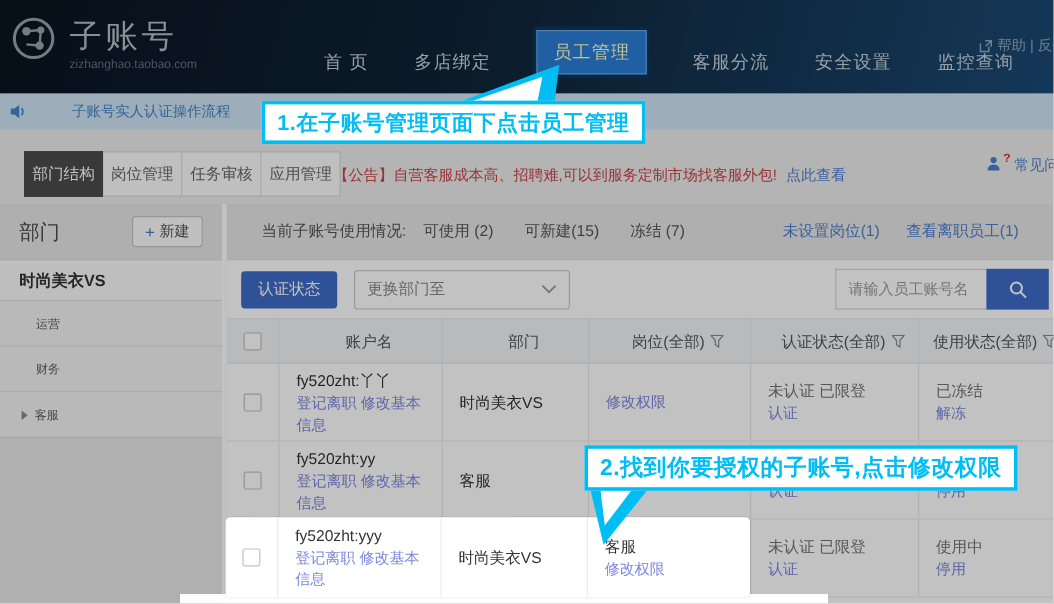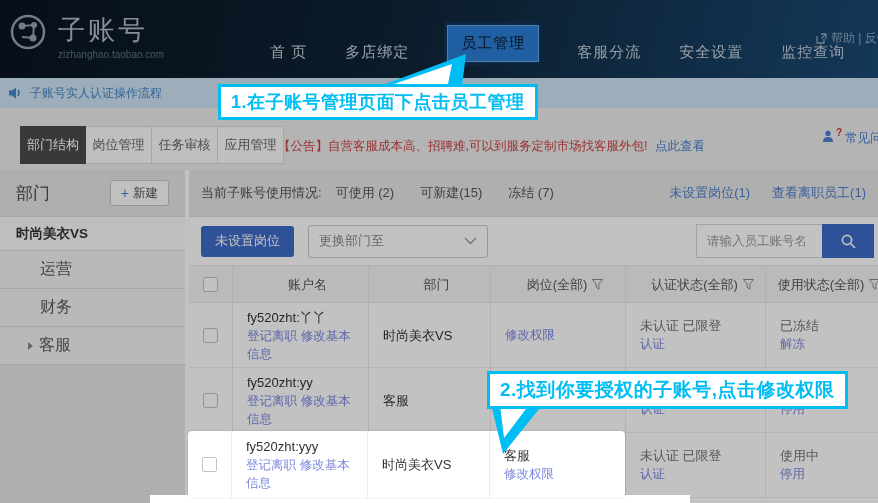--- a/index.html
+++ b/index.html
@@ -14,29 +14,29 @@
   
   .topbar{position:absolute;left:0;top:0;width:878px;height:78px;
     background:linear-gradient(105deg,#0a1420 0%,#0f2437 45%,#1b4a75 100%);}
   .logo{position:absolute;left:8px;top:12px;display:flex;align-items:flex-start;}
   .logo-icon{width:40px;height:40px;}
   .logo-txt{margin-left:10px;}
   .logo-title{font-size:27px;color:#b3bdc9;letter-spacing:3px;}
   .logo-sub{font-size:10px;color:#5e7184;margin-top:1px;}
   .nav{position:absolute;left:270px;top:0;height:62px;display:flex;align-items:flex-end;gap:38px;}
   .nav-item{color:#c7d2dd;font-size:15px;letter-spacing:1px;white-space:nowrap;}
-  .nav-item.active{background:#2b7fd5;color:#0f172a;padding:8px 13px;border:1px solid #67a9e4;
+  .nav-item.active{background:#2b7fd5;color:#fef9c3;padding:8px 13px;border:1px solid #67a9e4;
     box-shadow:0 0 0 3px #10335a;}
   .help{position:absolute;left:816px;top:30px;width:90px;display:flex;align-items:center;
     color:#8ea6bf;font-size:12px;white-space:nowrap;}
   .help svg{margin-right:4px;flex:none;}
 
   
   .announce{position:absolute;left:0;top:78px;width:878px;height:30px;background:#cfe4f4;
-    display:flex;align-items:center;padding-left:8px;color:#4286c5;font-size:12px;}
+    display:flex;align-items:center;padding-left:8px;color:#4286c5;font-size:12px;gap:30px;}
   .announce svg{margin-right:8px;}
 
   
   .midzone{position:absolute;left:0;top:108px;width:878px;height:62px;background:#ededed;}
   .tabs{position:absolute;left:20px;top:18px;display:flex;}
   .tab{width:66px;height:38px;display:flex;align-items:center;justify-content:center;
     background:#fbfbfb;border:1px solid #d8d8d8;border-left:none;color:#666;font-size:13px;white-space:nowrap;}
   .tab:first-child{border-left:1px solid #d8d8d8;}
   .tab.active{background:#4b4b4b;border-color:#4b4b4b;color:#fff;}
   .notice{position:absolute;left:278px;top:30px;font-size:12.5px;color:#cc4444;white-space:nowrap;}
@@ -50,27 +50,27 @@
   .sidebar{position:absolute;left:0;top:0;width:189px;height:333px;background:#e8e8e8;
     border-right:4px solid #fff;}
   .side-head{height:47px;background:#e6e6e6;display:flex;align-items:center;justify-content:space-between;
     padding:0 16px;border-bottom:1px solid #dcdcdc;}
   .side-title{font-size:17px;color:#4a4a4a;}
   .btn-new{height:26px;padding:0 10px;background:#fdfdfd;border:1px solid #c6c6c6;border-radius:3px;
     font-size:12.5px;color:#555;display:flex;align-items:center;cursor:pointer;}
   .btn-new .plus{color:#3d7fd0;margin-right:4px;font-size:14px;}
   .dept-root{height:34px;display:flex;align-items:center;padding-left:16px;background:#fafafa;
     border-bottom:1px solid #dcdcdc;font-weight:bold;font-size:13.5px;color:#333;}
-  .dept-item{height:38px;display:flex;align-items:center;padding-left:40px;background:#f3f3f3;
-    border-bottom:1px solid #dcdcdc;font-size:16px;color:#5a5a5a;cursor:pointer;}
+  .dept-item{height:38px;display:flex;align-items:center;padding-left:30px;background:#f3f3f3;
+    border-bottom:1px solid #dcdcdc;font-size:10px;color:#5a5a5a;cursor:pointer;}
   .dept-item .tri{width:0;height:0;border-left:5px solid #888;border-top:4px solid transparent;
     border-bottom:4px solid transparent;margin:0 6px 0 -12px;}
 
   .main{position:absolute;left:189px;top:0;width:689px;height:333px;background:#fff;}
-  .usage{height:47px;background:#e6e6e6;display:flex;align-items:center;padding:0 12px;
+  .usage{height:47px;background:#e6e6e6;display:flex;align-items:center;padding:0 29px;
     font-size:13px;color:#555;border-bottom:1px solid #dcdcdc;}
   .usage .stat{margin-right:26px;white-space:nowrap;}
   .usage .label{margin-right:14px;white-space:nowrap;}
   .usage-links{margin-left:auto;display:flex;gap:22px;}
   .usage-links a{color:#4d7fd0;font-size:13px;white-space:nowrap;}
 
   .toolbar{height:48px;display:flex;align-items:center;background:#fff;}
   .btn-primary{margin-left:12px;height:31px;padding:0 14px;background:#3e6bc8;border:none;border-radius:3px;
     color:#fff;font-size:13px;cursor:pointer;white-space:nowrap;}
   .select{margin-left:14px;width:180px;height:33px;border:1px solid #c9c9c9;border-radius:3px;
@@ -214,21 +214,21 @@
       <span class="stat">可使用 (2)</span>
       <span class="stat">可新建(15)</span>
       <span class="stat">冻结 (7)</span>
       <span class="usage-links">
         <a>未设置岗位(1)</a>
         <a>查看离职员工(1)</a>
       </span>
     </div>
 
     <div class="toolbar">
-      <button class="btn-primary">未设置岗位</button>
+      <button class="btn-primary">认证状态</button>
       <div class="select">
         <span>更换部门至</span>
         <svg width="13" height="8" viewBox="0 0 13 8">
           <polyline points="1,1 6.5,6.5 12,1" fill="none" stroke="#999" stroke-width="1.4"></polyline>
         </svg>
       </div>
       <div class="searchbox">
         <input placeholder="请输入员工账号名" style="">
         <button class="btn-search">
           <svg width="17" height="17" viewBox="0 0 17 17">

